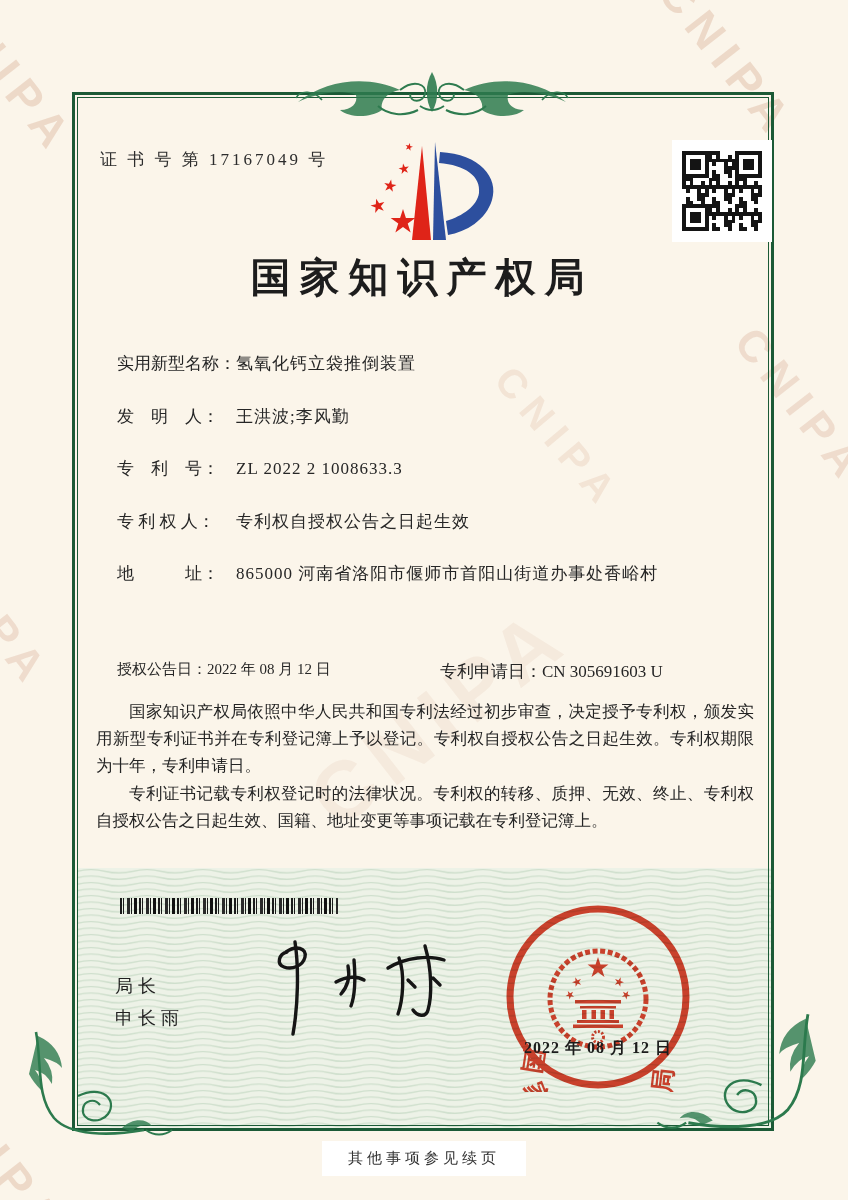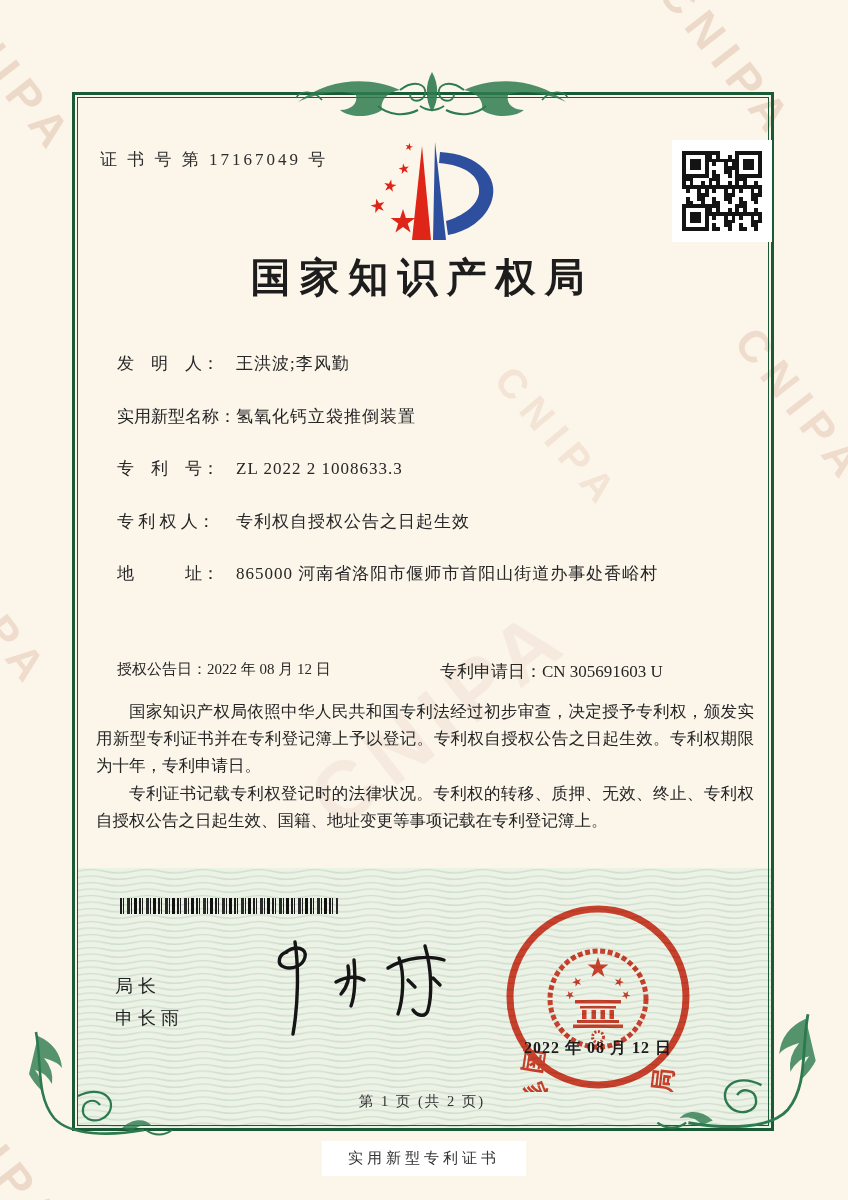--- a/index.html
+++ b/index.html
@@ -397,22 +397,22 @@
         <i style="grid-column:13;grid-row:21"></i>
         <i style="grid-column:16;grid-row:21"></i>
         <i style="grid-column:17;grid-row:21"></i>
         <i style="grid-column:20;grid-row:21"></i>
       </div>
   </div>
 
   <div class="title">国家知识产权局</div>
 
   <div class="fields">
+    <div class="row"><span class="lab">实用新型名称：</span><span class="val">氢氧化钙立袋推倒装置</span></div>
     <div class="row"><span class="lab">发　明　人：</span><span class="val">王洪波;李风勤</span></div>
-    <div class="row"><span class="lab">实用新型名称：</span><span class="val">氢氧化钙立袋推倒装置</span></div>
     <div class="row"><span class="lab">专　利　号：</span><span class="val">ZL 2022 2 1008633.3</span></div>
     <div class="row"><span class="lab">专 利 权 人：</span><span class="val">专利权自授权公告之日起生效</span></div>
     <div class="row"><span class="lab">地　　　址：</span><span class="val">865000 河南省洛阳市偃师市首阳山街道办事处香峪村</span></div>
   </div>
   <div class="grant-row"><span class="lab">授权公告日：</span><span class="val">2022 年 08 月 12 日</span></div>
   <div class="grant-no"><span class="lab">专利申请日：</span><span class="val">CN 305691603 U</span></div>
 
   <div class="bodytext">
     <p>国家知识产权局依照中华人民共和国专利法经过初步审查，决定授予专利权，颁发实用新型专利证书并在专利登记簿上予以登记。专利权自授权公告之日起生效。专利权期限为十年，专利申请日。</p>
     <p>专利证书记载专利权登记时的法律状况。专利权的转移、质押、无效、终止、专利权自授权公告之日起生效、国籍、地址变更等事项记载在专利登记簿上。</p>
@@ -459,16 +459,15 @@
         <rect x="97.5" y="108" width="4.5" height="9"></rect>
         <rect x="106.5" y="108" width="4.5" height="9"></rect>
         <rect x="74" y="118" width="42" height="3"></rect>
         <rect x="70" y="122.5" width="50" height="3.5"></rect>
       </g>
       <circle cx="95" cy="135" r="5.5" fill="none" stroke="#d6351f" stroke-width="3" stroke-dasharray="2 1.6"></circle>
     </g>
   </svg>
   <div class="seal-date">2022 年 08 月 12 日</div>
 
-  <div class="page-ind">第 1 页 (共 2 页)</div>
-  <div class="footer-note">实用新型专利证书</div>
+  <div class="footer-note">其他事项参见续页</div>
 
 </div>
 
 </body></html>

